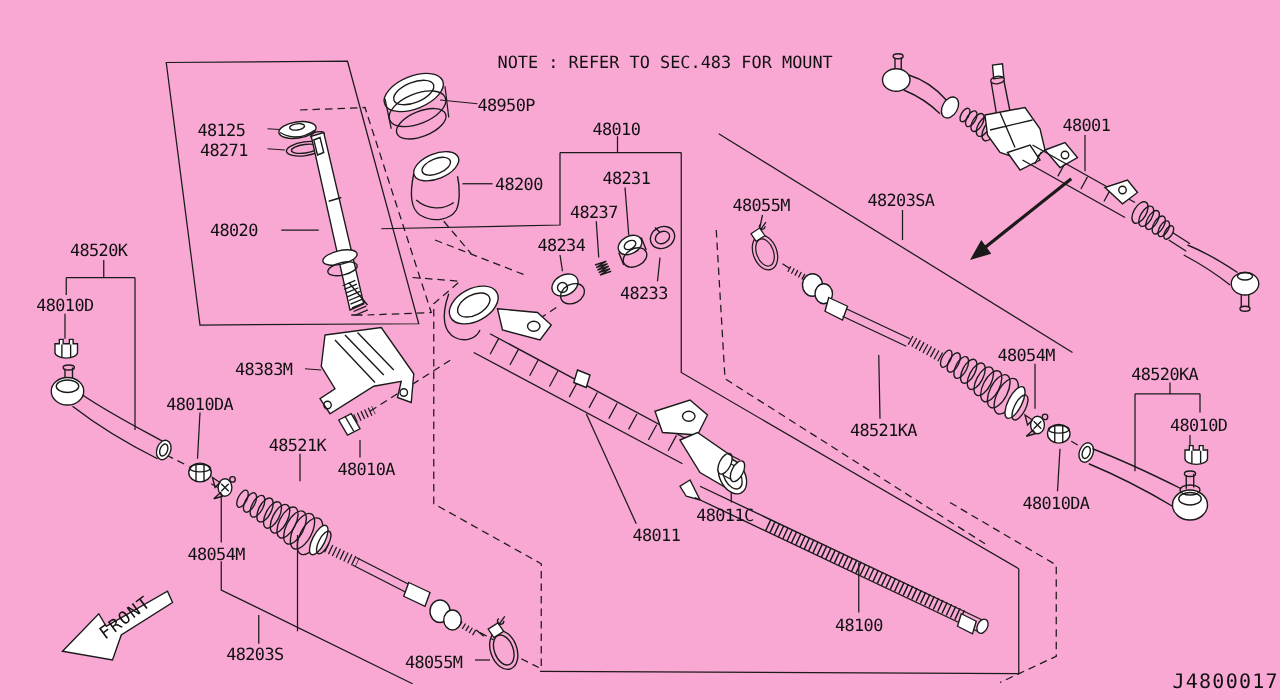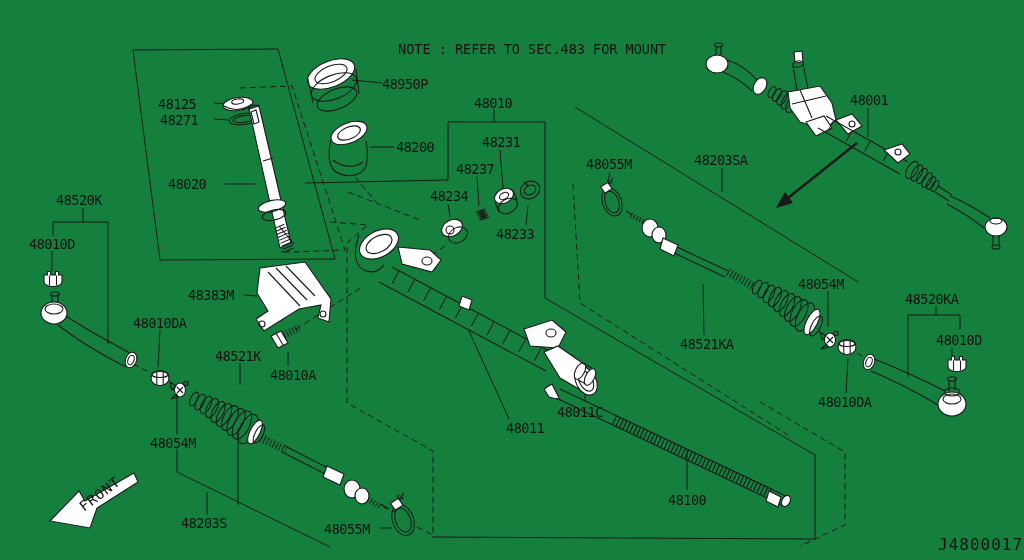--- a/index.html
+++ b/index.html
@@ -1,16 +1,16 @@
 <!DOCTYPE html>
 <html><head>
 <meta charset="utf-8">
 <style>
   html,body{margin:0;padding:0;background:#ffffff;}
-  .canvas{position:relative;width:1024px;height:560px;background:#15803d;overflow:hidden;
+  .canvas{position:relative;width:1024px;height:560px;background:#f9a8d4;overflow:hidden;
           font-family:"DejaVu Sans Mono","Liberation Mono",monospace;}
   svg{display:block}
   svg text{font-family:"DejaVu Sans Mono","Liberation Mono",monospace;fill:#111;}
   .plabel{font-size:13.5px;letter-spacing:-0.5px;}
   .note{font-size:13.5px;letter-spacing:0px;}
   .code{font-size:16px;letter-spacing:1px;}
   .front{font-size:14px;letter-spacing:1px;}
   .ln{stroke:#1a1a1a;stroke-width:1;fill:none;}
   .dash{stroke:#1a1a1a;stroke-width:1;fill:none;stroke-dasharray:6 4;}
   .part{stroke:#1a1a1a;stroke-width:1.1;fill:#ffffff;}

